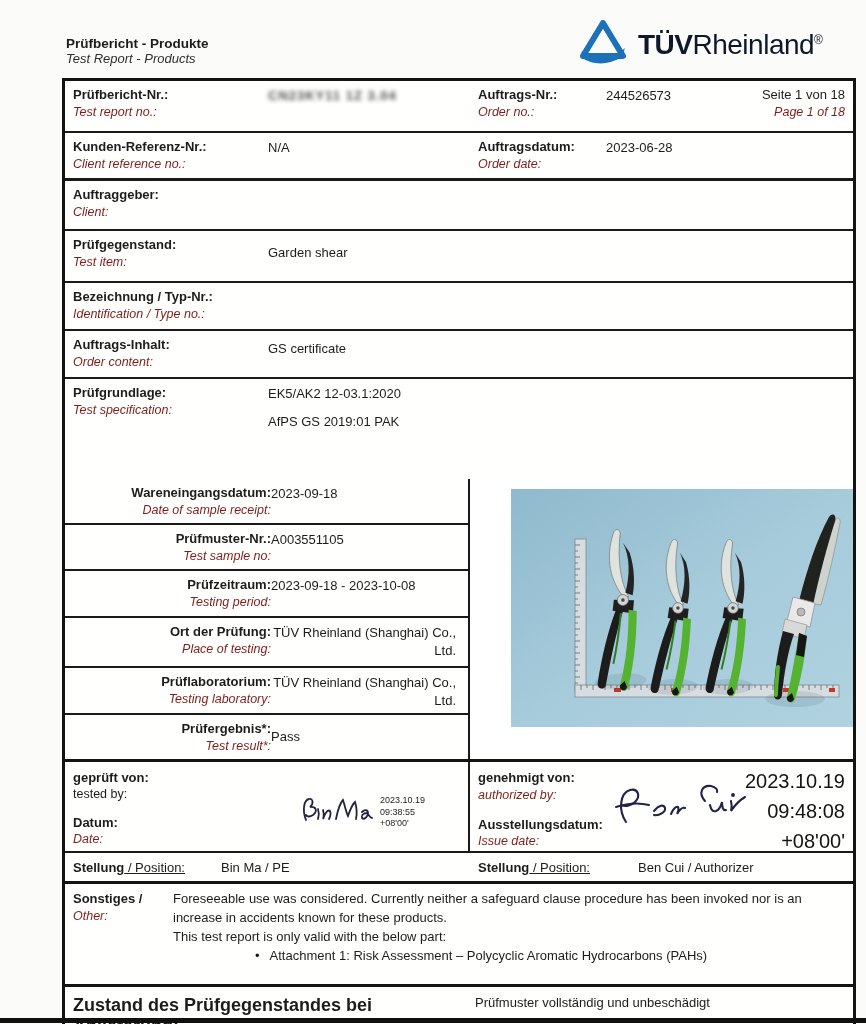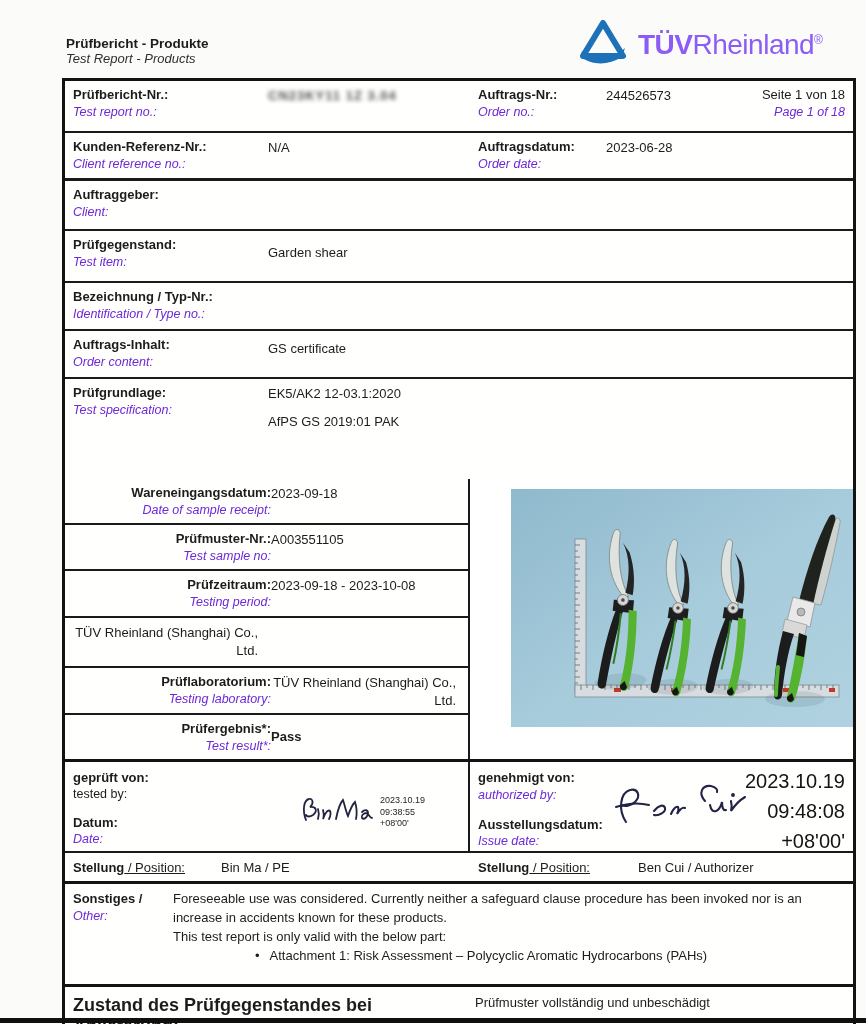--- a/index.html
+++ b/index.html
@@ -5,31 +5,31 @@
   * { box-sizing: border-box; margin: 0; padding: 0; }
   html,body { width:866px; height:1024px; }
   body { background:#f2f2f0; font-family:"Liberation Sans", sans-serif; color:#1c1c1c; }
   .page { position:relative; width:866px; height:1024px; background:#fbfbfa; overflow:hidden; }
 
   
   .doc-title { position:absolute; left:66px; top:36px; }
   .title-de { font-weight:700; font-size:13.5px; }
   .title-en { font-style:italic; font-size:13px; color:#2e2e2e; }
   .logo { position:absolute; left:578px; top:20px; display:flex; align-items:center; }
-  .logo-text { font-size:28px; color:#8b5cf6; margin-left:10px; letter-spacing:-0.5px; }
+  .logo-text { font-size:28px; color:#0f172a; margin-left:10px; letter-spacing:-0.5px; }
   .logo-tuv { font-weight:700; }
   .logo-rh { font-weight:400; }
   .logo-reg { font-size:12px; vertical-align:super; }
 
   
   .tbl { position:absolute; left:62px; top:78px; width:794px; height:960px;
          border:3px solid #131313; background:#fffffe; overflow:hidden; }
   .row { display:flex; border-bottom:2px solid #1a1a1a; padding:5px 8px; }
   .lde { font-weight:700; font-size:13px; line-height:1.35; }
-  .len { font-style:italic; font-size:12.5px; color:#6d28d9; line-height:1.3; }
+  .len { font-style:italic; font-size:12.5px; color:#7f1d1d; line-height:1.3; }
   .val { font-size:13px; padding-top:1px; line-height:1.35; }
   .lblcell { flex:none; }
   .thick { border-bottom-width:3px; }
   .blurred { filter:blur(2.3px); color:#4f4f4f; font-weight:600; letter-spacing:1px; }
   .pagecell { flex:1; text-align:right; font-size:13px; line-height:1.35; }
   .pagecell .len { text-align:right; }
 
   
   .mid { display:flex; border-bottom:3px solid #131313; height:283px;text-align:right; }
   .mid-left { width:405px; border-right:2px solid #1a1a1a; display:flex; flex-direction:column; }
@@ -188,37 +188,41 @@
 
         <div class="row" style="height:47px;">
           <div class="lblcell" style="width:198px;">
             <div class="lde">Prüfzeitraum:</div>
             <div class="len">Testing period:</div>
           </div>
           <div class="val">2023-09-18 - 2023-10-08</div>
         </div>
 
         <div class="row" style="height:50px;">
+          <div class="lblcell" style="width:198px;">
+            <div class="lde">Ort der Prüfung:</div>
+            <div class="len">Place of testing:</div>
+          </div>
           <div class="val" style="width:185px;">TÜV Rheinland (Shanghai) Co., Ltd.</div>
         </div>
 
         <div class="row" style="height:47px;">
           <div class="lblcell" style="width:198px;">
             <div class="lde">Prüflaboratorium:</div>
             <div class="len">Testing laboratory:</div>
           </div>
           <div class="val" style="width:185px;">TÜV Rheinland (Shanghai) Co., Ltd.</div>
         </div>
 
         <div class="row" style="height:47px;">
           <div class="lblcell" style="width:198px;">
             <div class="lde">Prüfergebnis*:</div>
             <div class="len">Test result*:</div>
           </div>
-          <div class="val" style="padding-top:8px;font-weight:bold;">Pass</div>
+          <div class="val" style="padding-top:8px;">Pass</div>
         </div>
       </div>
 
       <div class="mid-right">
         <svg class="photo-frame" viewBox="0 0 342 238">
           <defs>
             <linearGradient id="bgph" x1="0" y1="0" x2="1" y2="1">
               <stop offset="0" stop-color="#8fb9cd"></stop>
               <stop offset="0.5" stop-color="#a6cbdb"></stop>
               <stop offset="1" stop-color="#b0d2e0"></stop>

